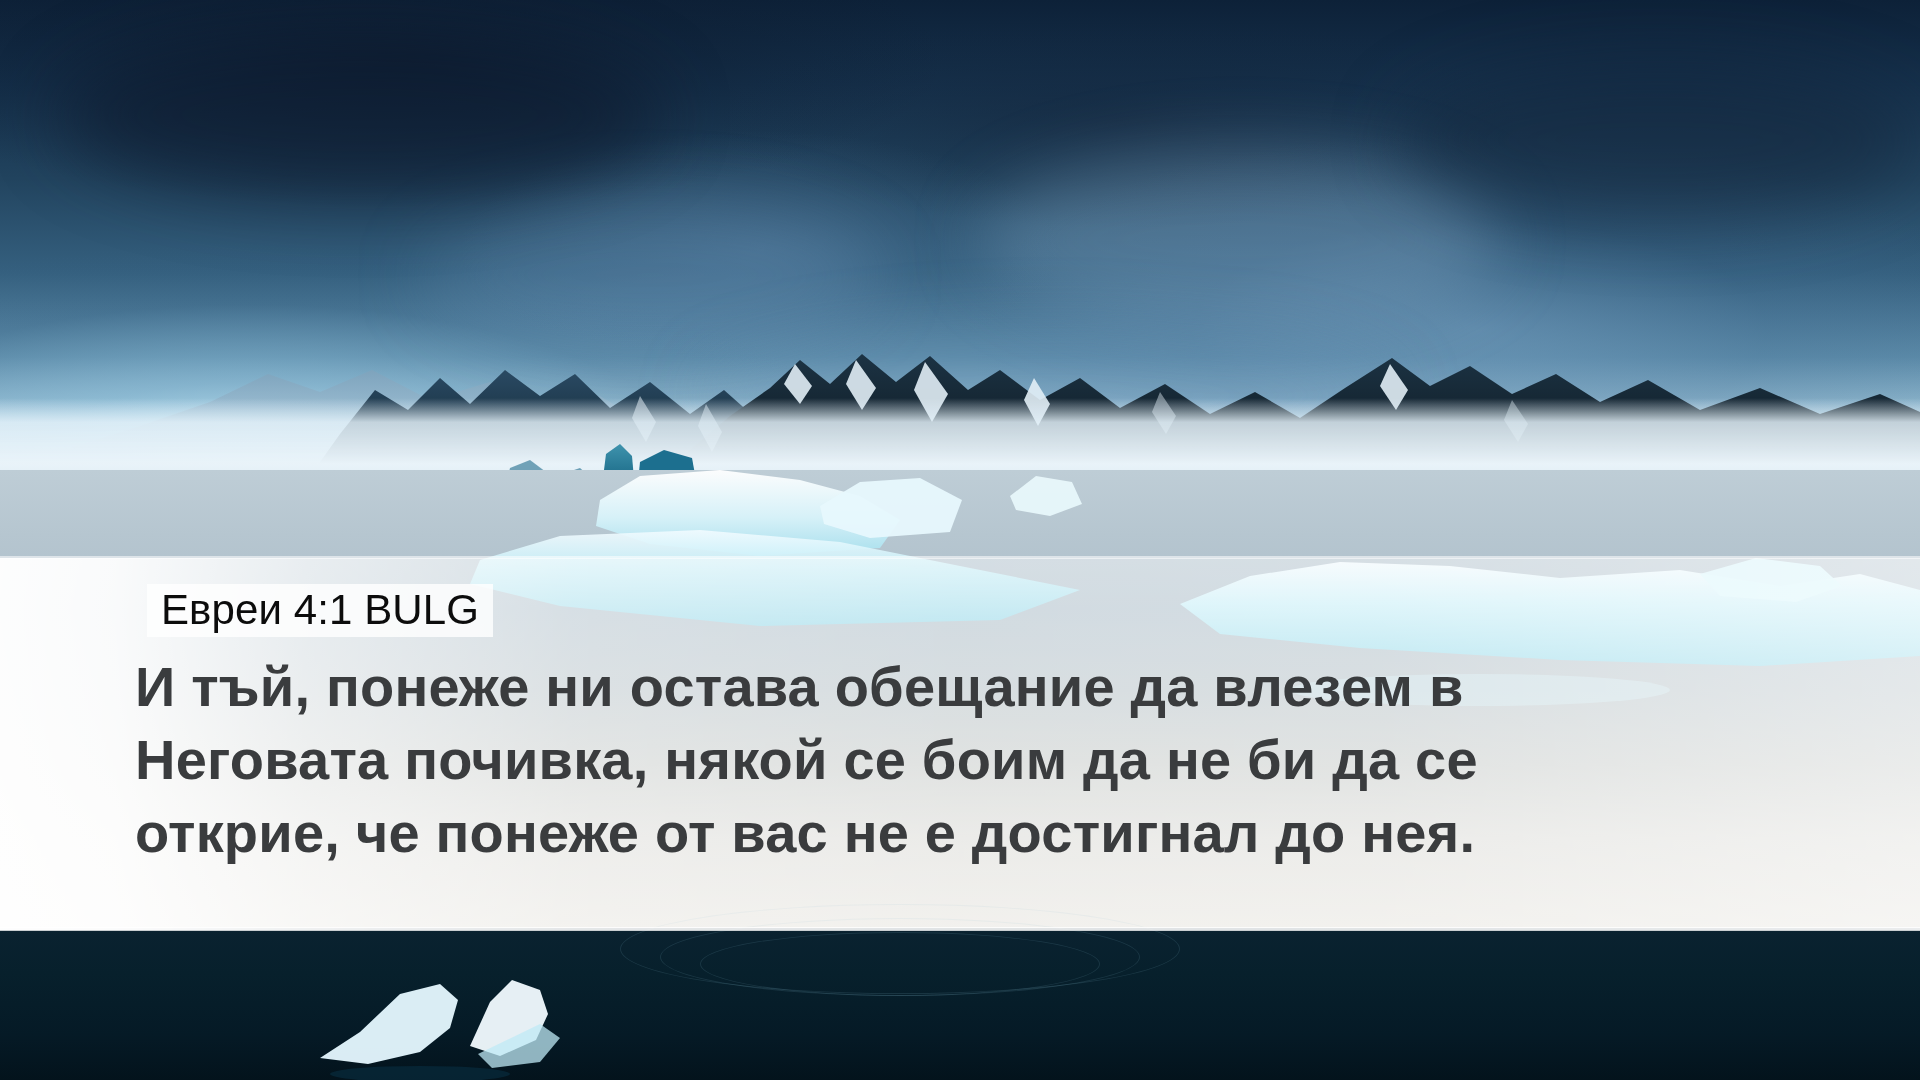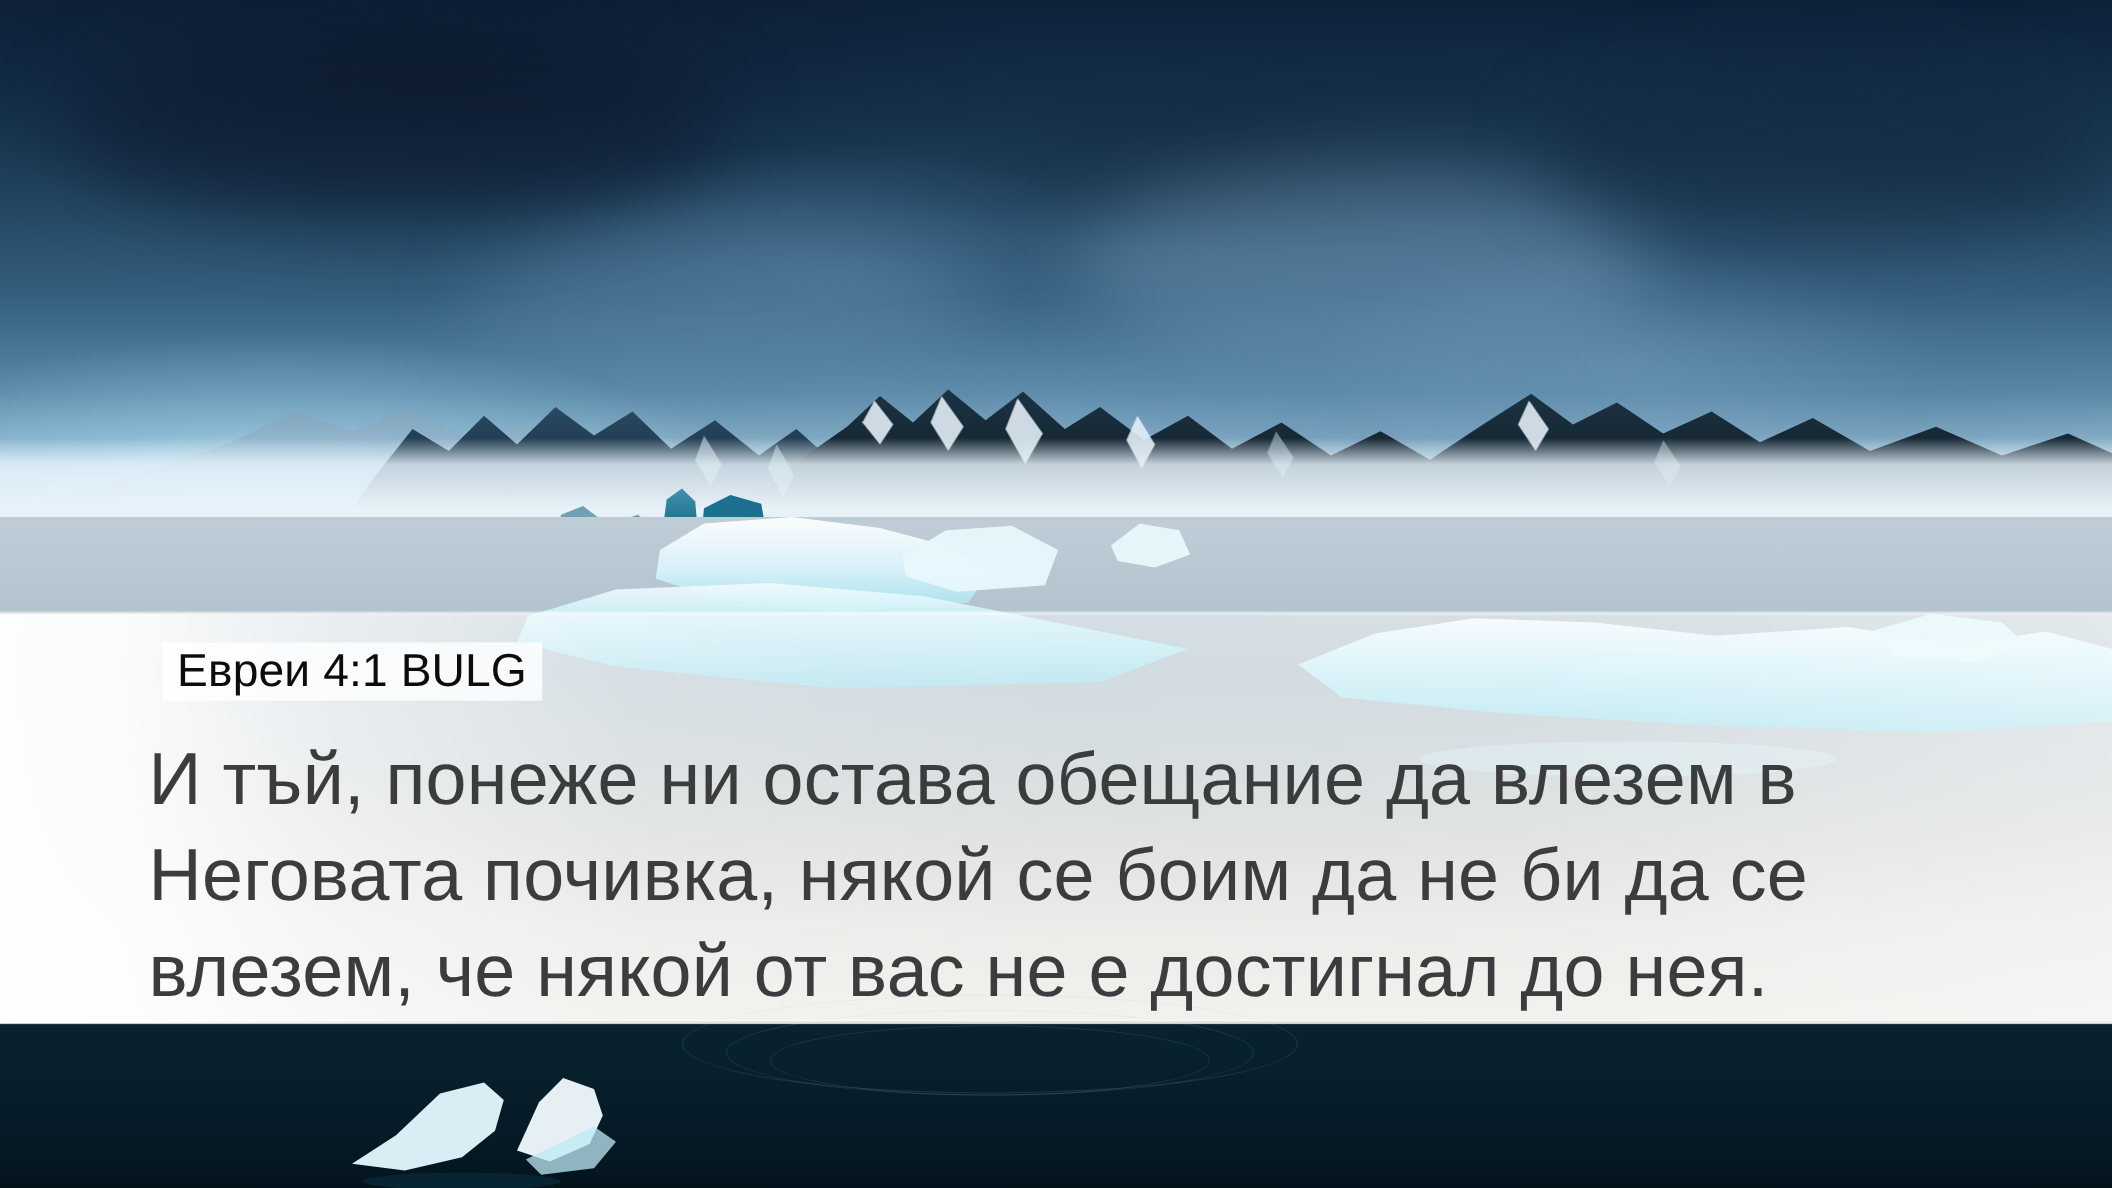--- a/index.html
+++ b/index.html
@@ -131,23 +131,23 @@
   .reference {
     font-size:42px;
     font-weight:400;
     line-height:1.12;
     color:#0c0c0c;
     letter-spacing:0.1px;
     white-space:nowrap;
   }
 
   .verse {
-    margin-top:28px;
-    font-size:67px;
-    font-weight:400;
+    margin-top:14px;
+    font-size:56px;
+    font-weight:700;
     line-height:1.30;
     color:#3a3c3e;
     letter-spacing:0.2px;
     max-width:1680px;
   }
   .verse-line { display:block; white-space:nowrap; }
 </style>
 </head>
 <body>
 
@@ -261,17 +261,17 @@
   <div class="overlay-band"></div>
   <div class="band-edge-bottom"></div>
 
   <div class="text-block">
     <div class="reference-wrap">
       <div class="reference">Евреи 4:1 BULG</div>
     </div>
     <div class="verse">
       <span class="verse-line">И тъй, понеже ни остава обещание да влезем в</span>
       <span class="verse-line">Неговата почивка, някой се боим да не би да се</span>
-      <span class="verse-line">влезем, че някой от вас не е достигнал до нея.</span>
+      <span class="verse-line">открие, че понеже от вас не е достигнал до нея.</span>
     </div>
   </div>
 
 </div>
 
 </body></html>

